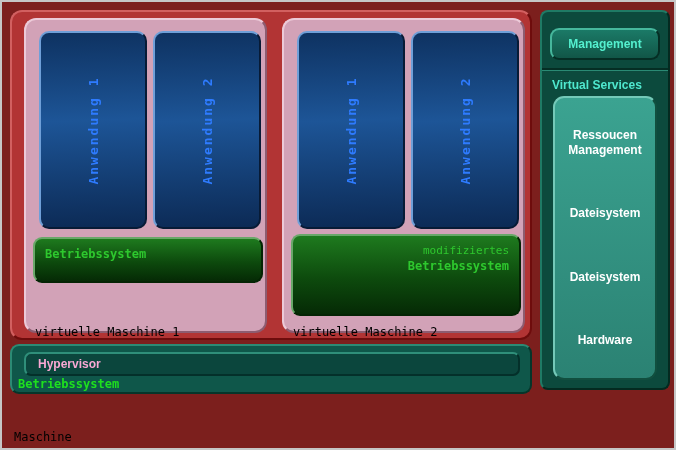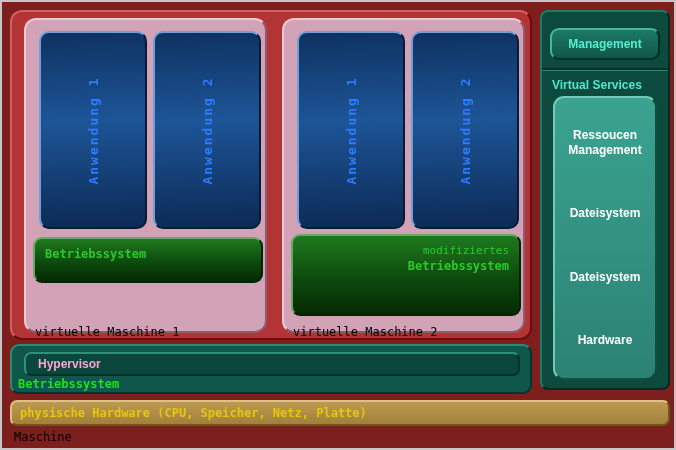--- a/index.html
+++ b/index.html
@@ -132,19 +132,16 @@
     </div>
   </div>
 
   <div class="abs os-layer">
     <div class="abs hypervisor-bar">
       <span class="hyp-label">Hypervisor</span>
     </div>
     <div class="abs host-os-label">Betriebssystem</div>
   </div>
 
-  <div class="abs hw-bar">
-    <span class="hw-text">physische Hardware (CPU, Speicher, Netz, Platte)</span>
-  </div>
 
   <div class="abs machine-label">Maschine</div>
 
 </div>
 
 </body></html>

